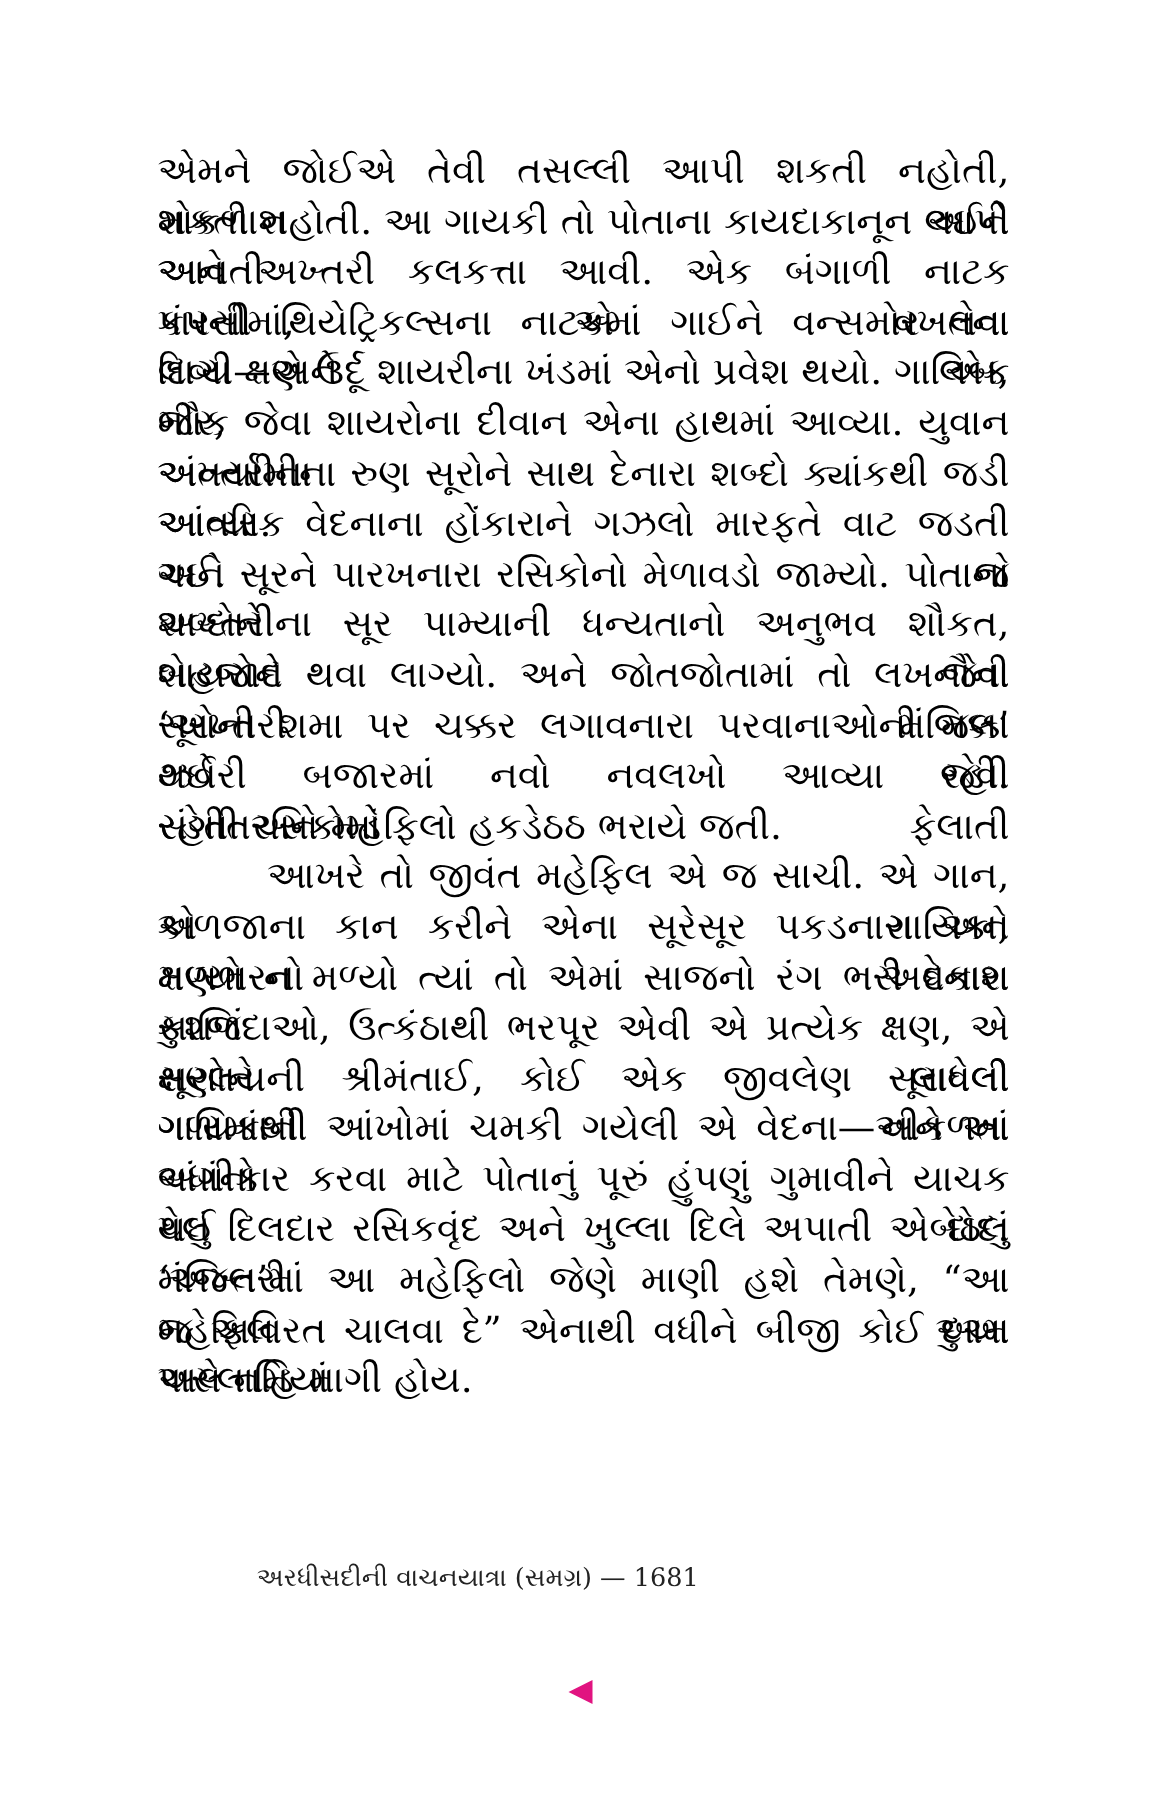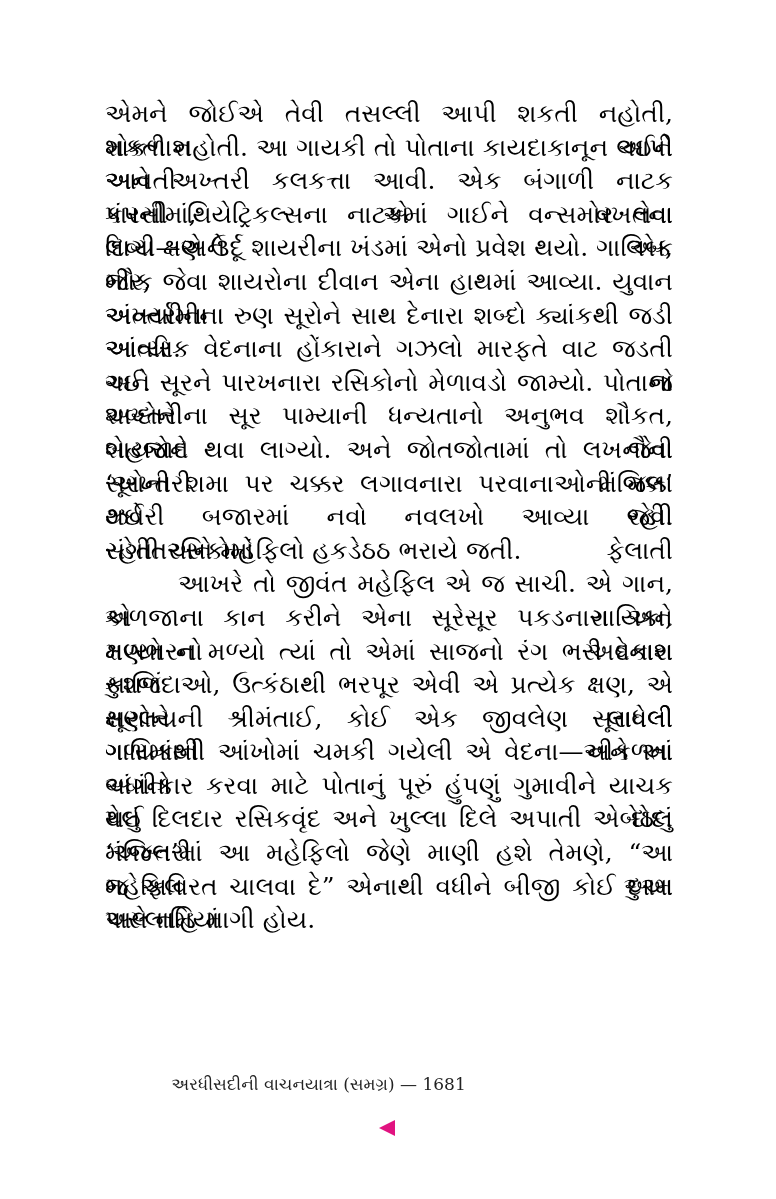--- a/index.html
+++ b/index.html
@@ -38,21 +38,21 @@
   }
   .line.last {
     text-align-last: left;
   }
   .line.indent {
     text-indent: 73px;
   }
   .footer {
     position: absolute;
     left: 0;
-    top: 1072px;
+    top: 1040px;
     width: 637px;
     text-align: center;
     color: #222222;
     font-size: 17px;
     line-height: 24px;
   }
   .end-mark {
     position: absolute;
     left: 379px;
     top: 1120px;

